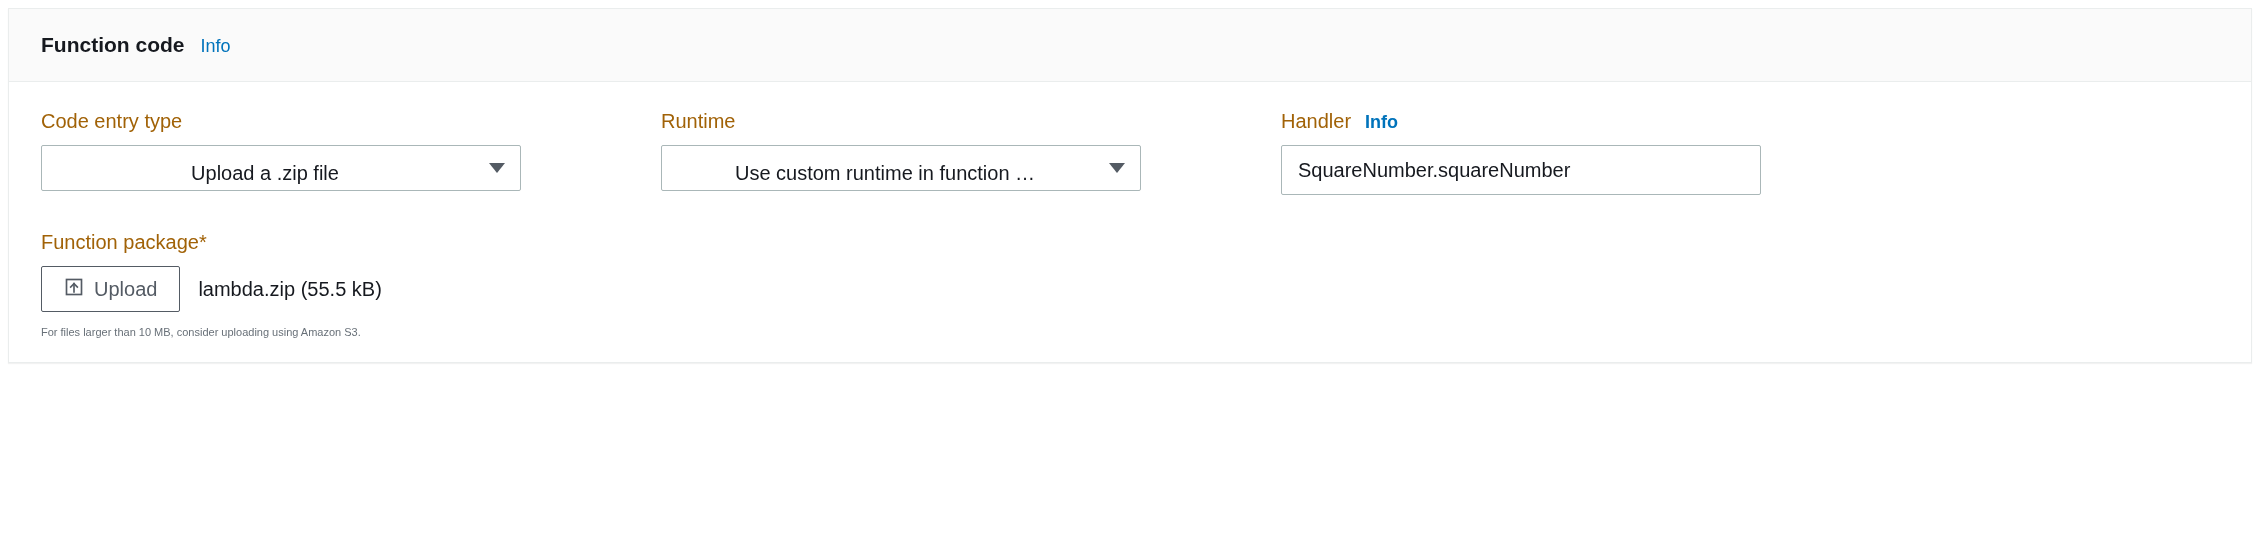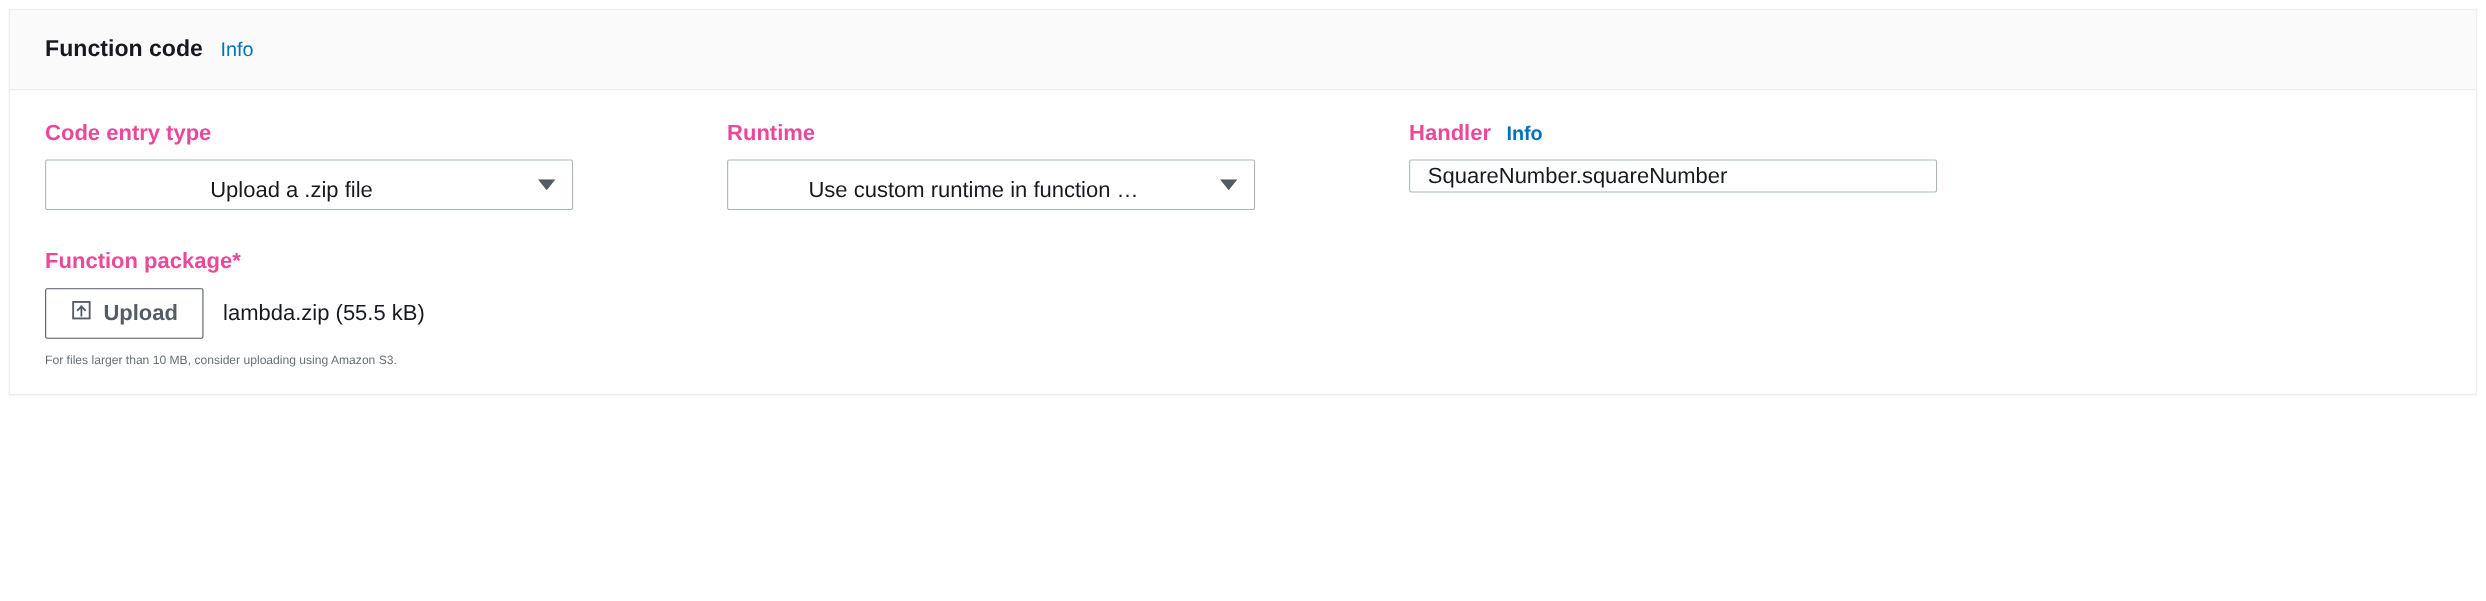--- a/index.html
+++ b/index.html
@@ -53,22 +53,22 @@
       flex: 0 0 auto;
     }
     .field-label-row {
       display: flex;
       align-items: baseline;
       gap: 14px;
       margin-bottom: 12px;
     }
     .field-label {
       font-size: 20px;
-      color: #ec4899;
-      font-weight: 700;
+      color: #a16207;
+      font-weight: 400;
     }
     .select-wrap {
       position: relative;
       display: inline-block;
     }
     .select {
       appearance: none;
       -webkit-appearance: none;
       background: #ffffff;
       border: 1px solid #aab7b8;
@@ -94,38 +94,38 @@
       display: block;
     }
     .text-input {
       background: #ffffff;
       border: 1px solid #aab7b8;
       border-radius: 2px;
       padding: 10px 16px;
       font-size: 20px;
       color: #16191f;
       min-width: 480px;
-      height: 30px;
+      height: 50px;
     }
     .upload-row {
       display: flex;
       align-items: center;
       gap: 18px;
       margin-bottom: 14px;
     }
     .upload-btn {
       display: inline-flex;
       align-items: center;
       gap: 10px;
       background: #ffffff;
       border: 1px solid #545b64;
       border-radius: 2px;
       padding: 10px 22px;
       font-size: 20px;
-      font-weight: 700;
+      font-weight: 400;
       color: #545b64;
       cursor: pointer;
       height: 46px;
     }
     .upload-filename {
       font-size: 20px;
       color: #16191f;
     }
     .help-text {
       font-size: 11px;

